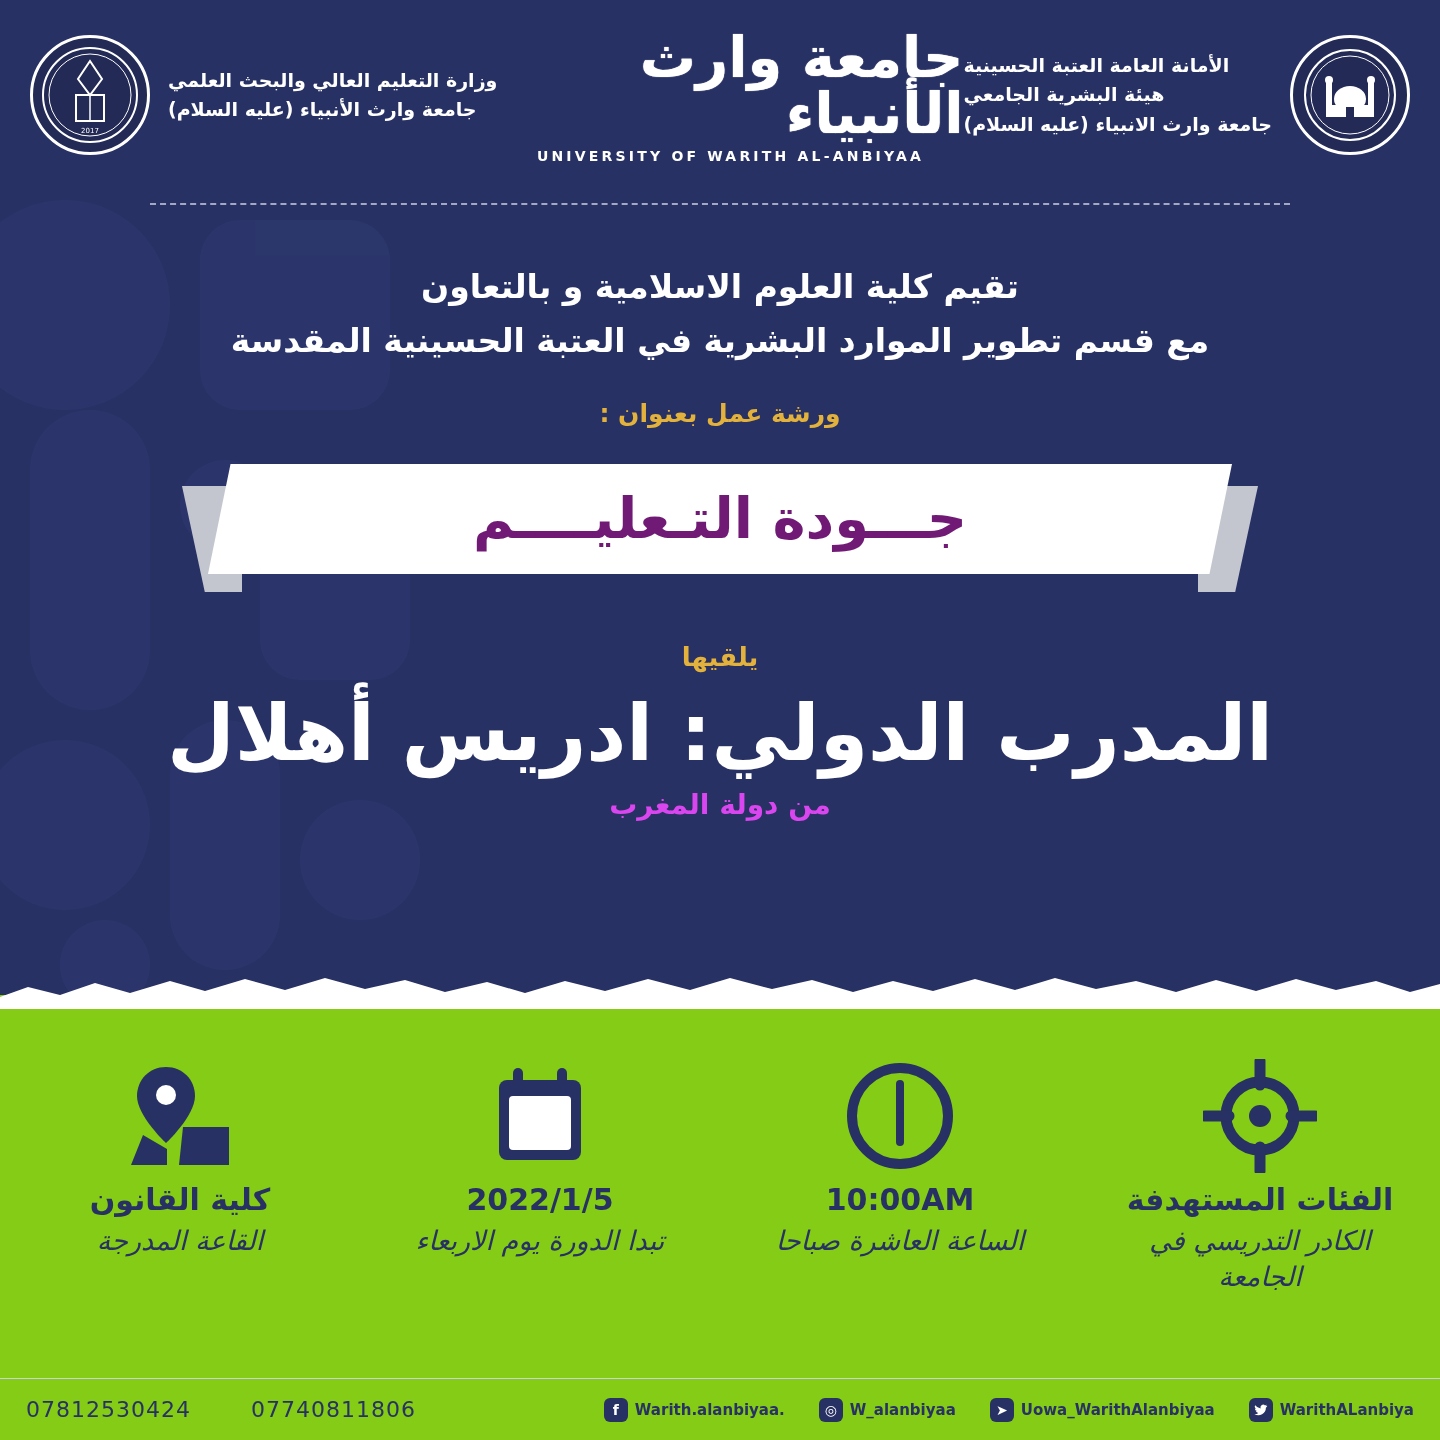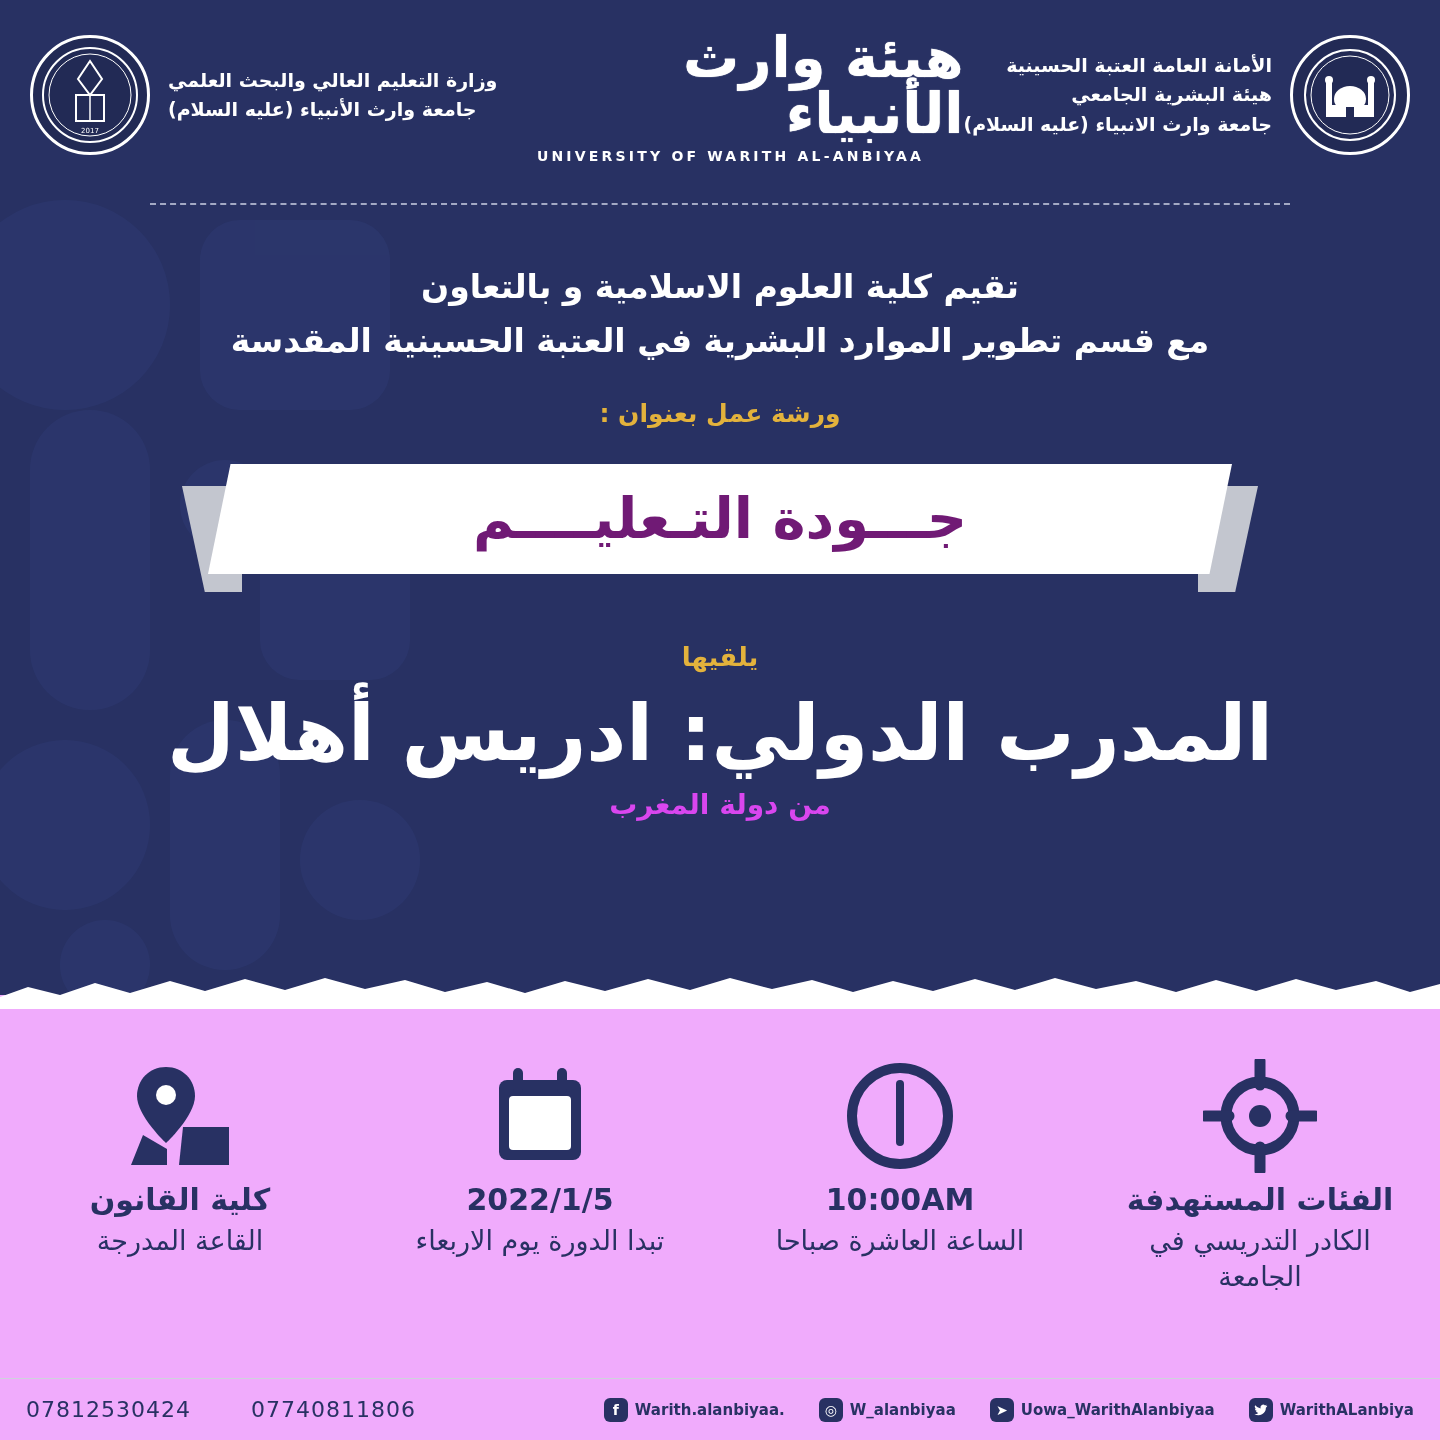--- a/index.html
+++ b/index.html
@@ -50,21 +50,21 @@
     flex: 0 0 auto;
     position: relative;
   }
   .seal.dark { background: #222a55; }
   .seal svg { display:block; }
   .hdr-text {
     color: #ffffff;
     font-size: 19px;
     line-height: 1.55;
     font-weight: bold;
-    text-align: right;
+    text-align: left;
     white-space: nowrap;
   }
   .hdr-text.left-block { text-align: left; }
   .center-logo {
     display: flex;
     flex-direction: column;
     align-items: center;
     justify-content: center;
     gap: 6px;
     color: #fff;
@@ -170,21 +170,21 @@
     font-size: 28px;
     font-weight: bold;
     margin-top: 10px;
   }
 
   
   .bottom {
     position: absolute;
     left: 0; right: 0; bottom: 0;
     height: 445px;
-    background: #f0abfc;
+    background: #84cc16;
   }
   .torn {
     position: absolute;
     top: -26px; left: 0;
     width: 1440px; height: 40px;
     display: block;
   }
   .info-row {
     position: absolute;
     top: 58px; left: 0; right: 0;
@@ -201,20 +201,21 @@
   .info-icon { height: 125px; display: flex; align-items: center; justify-content: center; }
   .info-main {
     font-size: 30px;
     font-weight: bold;
     margin-top: 4px;
   }
   .info-sub {
     font-size: 27px;
     margin-top: 6px;
     line-height: 1.35;
+    font-style: italic;
   }
 
   
   .footer {
     position: absolute;
     left: 0; right: 0; bottom: 0;
     height: 62px;
     border-top: 1px solid #cfd2dd;
     display: flex;
     flex-direction: row-reverse;
@@ -274,21 +275,21 @@
         </svg>
       </div>
       <div class="hdr-text">
         <div>الأمانة العامة العتبة الحسينية</div>
         <div>هيئة البشرية الجامعي</div>
         <div>جامعة وارث الانبياء (عليه السلام)</div>
       </div>
     </div>
 
     <div class="center-logo">
-      <div class="calligraphy">هيئة وارث الأنبياء</div>
+      <div class="calligraphy">جامعة وارث الأنبياء</div>
       <div class="uni-latin">UNIVERSITY OF WARITH AL-ANBIYAA</div>
     </div>
 
     <div class="hdr-right">
       <div class="hdr-text left-block">
         <div>وزارة التعليم العالي والبحث العلمي</div>
         <div>جامعة وارث الأنبياء (عليه السلام)</div>
       </div>
       <div class="seal dark">
         <svg width="100" height="100" viewBox="0 0 100 100" aria-hidden="true">

